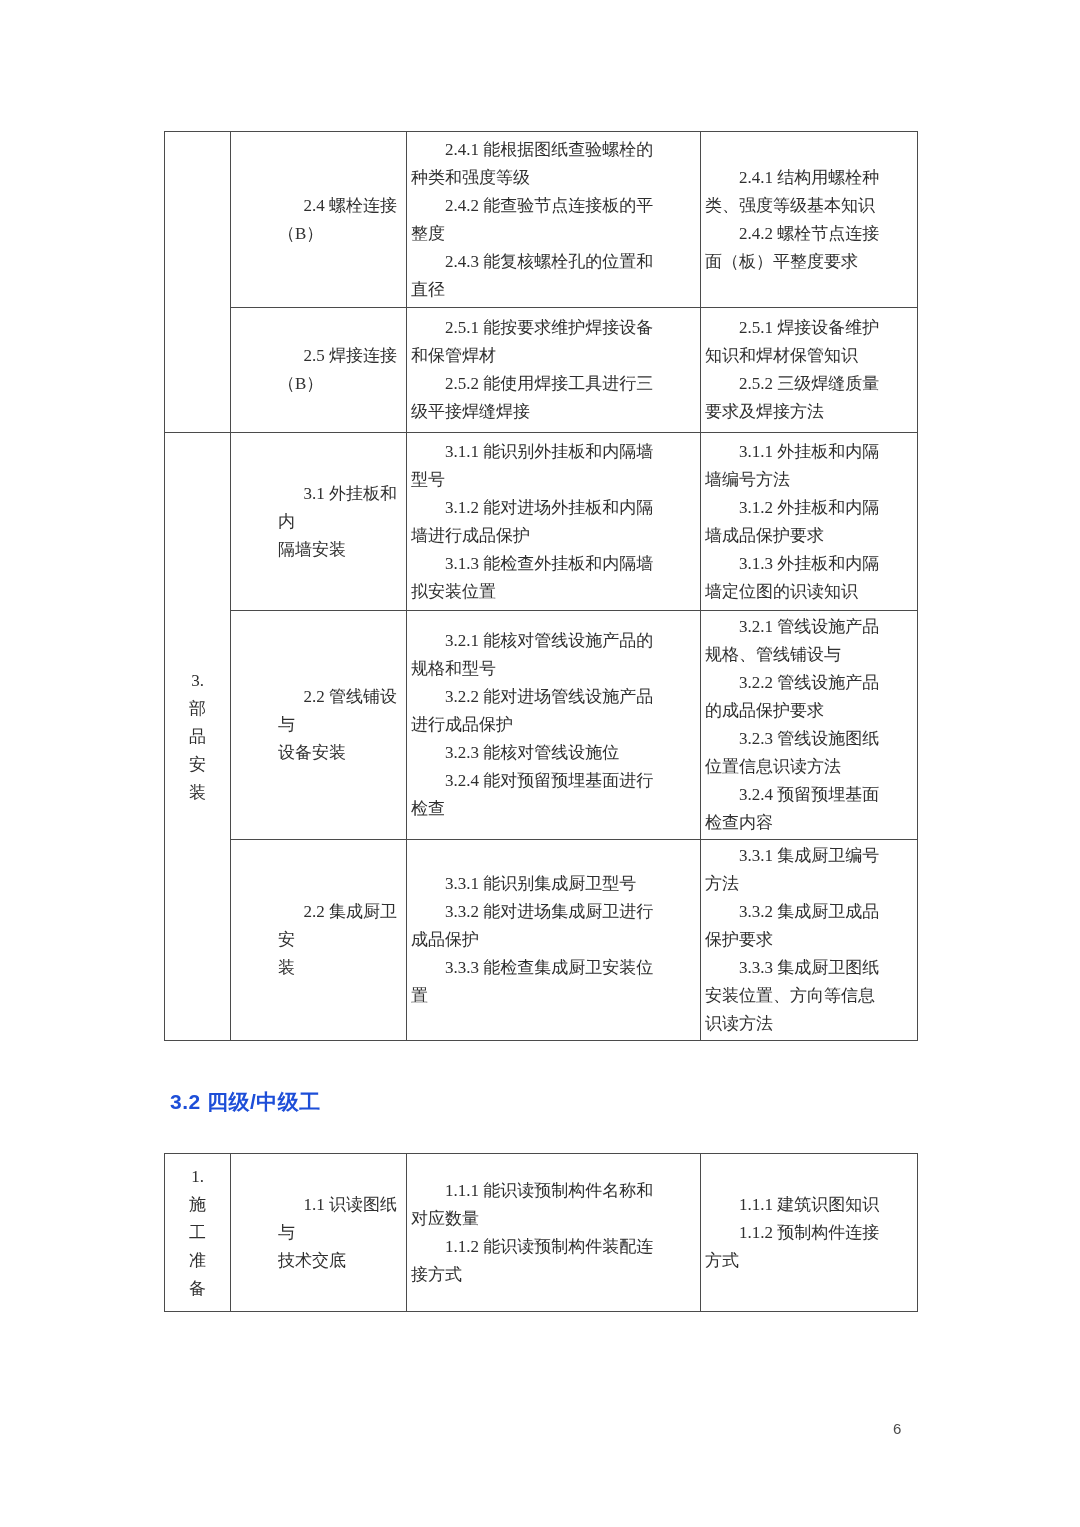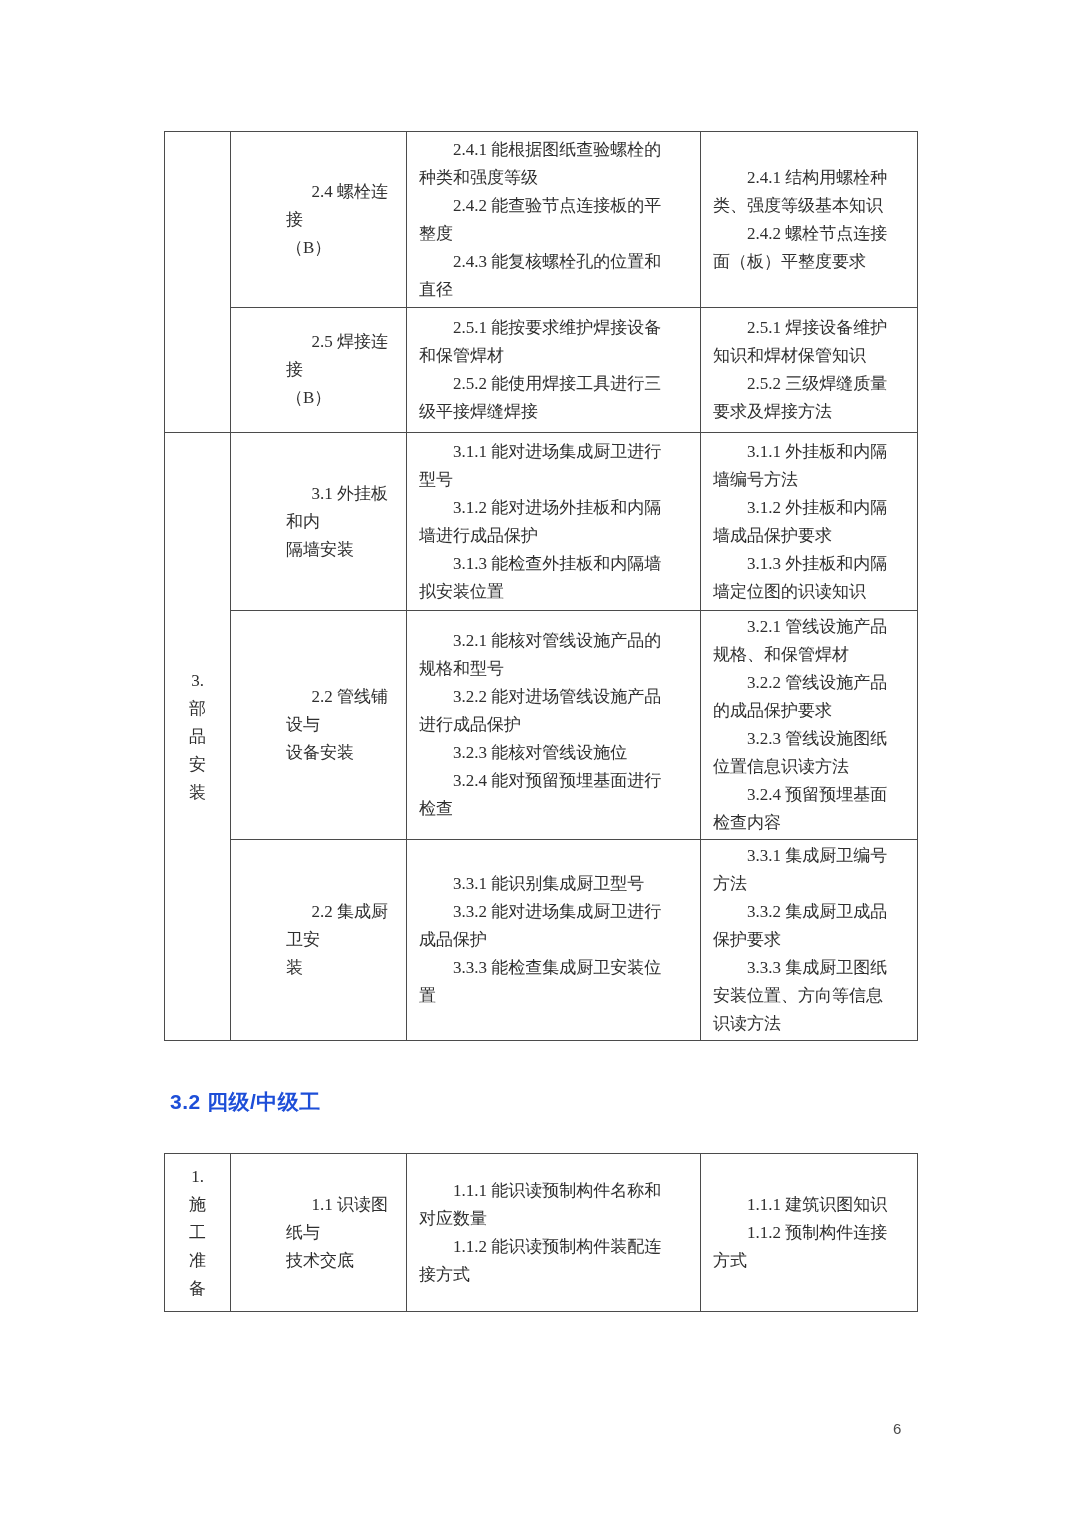--- a/index.html
+++ b/index.html
@@ -24,21 +24,21 @@
   col.c1 { width:66px; }
   col.c2 { width:176px; }
   col.c3 { width:294px; }
   col.c4 { width:217px; }
   td, th {
     border:1.5px solid #4b4b4b;
     font-size:17px;
     line-height:28px;
     font-weight:normal;
     vertical-align:middle;
-    padding:2px 12px;
+    padding:2px 4px;
     overflow:hidden;
   }
   p { margin:0; }
   .func {
     text-align:center;
     white-space:pre-line;
     padding:2px 2px;
   }
   .work p {
     white-space:pre-line;
@@ -126,21 +126,21 @@
         <td class="func" rowspan="3">3.
 部
 品
 安
 装</td>
         <td class="work">
           <p>3.1 外挂板和内
 隔墙安装</p>
         </td>
         <td class="skills">
-          <p class="para">3.1.1 能对进场集成厨卫进行
+          <p class="para">3.1.1 能识别外挂板和内隔墙
 型号</p>
           <p class="para">3.1.2 能对进场外挂板和内隔
 墙进行成品保护</p>
           <p class="para">3.1.3 能检查外挂板和内隔墙
 拟安装位置</p>
         </td>
         <td class="knows">
           <p class="para">3.1.1 外挂板和内隔
 墙编号方法</p>
           <p class="para">3.1.2 外挂板和内隔
@@ -158,21 +158,21 @@
           <p class="para">3.2.1 能核对管线设施产品的
 规格和型号</p>
           <p class="para">3.2.2 能对进场管线设施产品
 进行成品保护</p>
           <p class="para">3.2.3 能核对管线设施位</p>
           <p class="para">3.2.4 能对预留预埋基面进行
 检查</p>
         </td>
         <td class="knows">
           <p class="para">3.2.1 管线设施产品
-规格、和保管焊材</p>
+规格、管线铺设与</p>
           <p class="para">3.2.2 管线设施产品
 的成品保护要求</p>
           <p class="para">3.2.3 管线设施图纸
 位置信息识读方法</p>
           <p class="para">3.2.4 预留预埋基面
 检查内容</p>
         </td>
       </tr>
       <tr style="height:197px">
         <td class="work">

